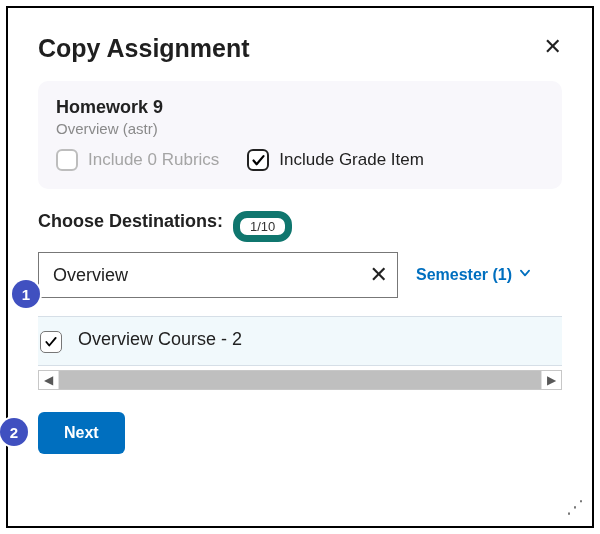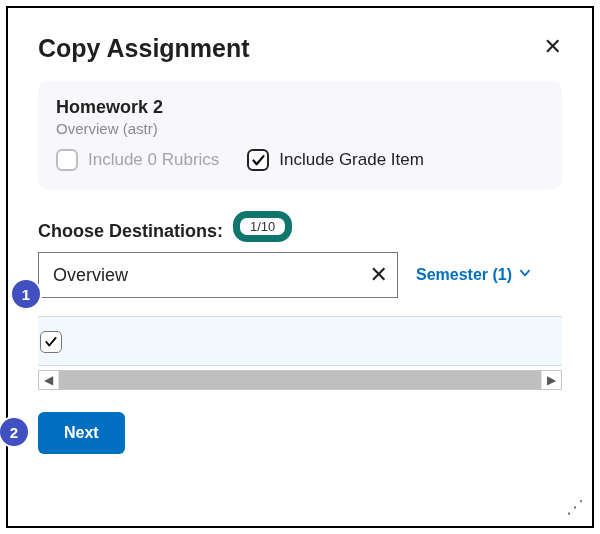--- a/index.html
+++ b/index.html
@@ -74,21 +74,21 @@
   }
   .cb.blackborder { border-color: #222; }
   .cb svg { width: 15px; height: 15px; }
   .opt-label {
     font-size: 17px;
     color: #222;
   }
   .opt-label.muted { color: #a5a5a5; }
   .dest-row {
     display: flex;
-    align-items: flex-end;
+    align-items: flex-start;
     gap: 10px;
     margin-top: 22px;
   }
   .dest-label {
     font-size: 18px;
     font-weight: 600;
     color: #222;
   }
   .pill {
     border: 7px solid #0f766e;
@@ -237,21 +237,21 @@
 <body>
 
 <div class="frame">
 
   <div class="header">
     <div class="title">Copy Assignment</div>
     <div class="close-x">✕</div>
   </div>
 
   <div class="summary">
-    <div class="sum-title">Homework 2</div>
+    <div class="sum-title">Homework 9</div>
     <div class="sum-sub">Overview (astr)</div>
     <div class="opts">
       <div class="opt">
         <div class="cb"></div>
         <div class="opt-label muted">Include 0 Rubrics</div>
       </div>
       <div class="opt">
         <div class="cb blackborder">
           <svg viewBox="0 0 24 24">
               <path d="M4 12 L9 18 L20 5" stroke="#000" stroke-width="3.5" fill="none" stroke-linecap="round" stroke-linejoin="round"></path>
@@ -283,20 +283,21 @@
   <div class="list">
     <div class="list-item">
       <div class="li-cb-wrap">
         <div class="li-cb">
           <svg viewBox="0 0 24 24">
               <path d="M4 12 L9 18 L20 5" stroke="#000" stroke-width="3.2" fill="none" stroke-linecap="round" stroke-linejoin="round"></path>
             </svg>
         </div>
       </div>
       <div class="li-body">
+        <div class="li-title">Overview Course - 2</div>
       </div>
     </div>
   </div>
 
   <div class="hscroll">
     <div class="arrow">◀</div>
     <div class="track"></div>
     <div class="arrow">▶</div>
   </div>
 

